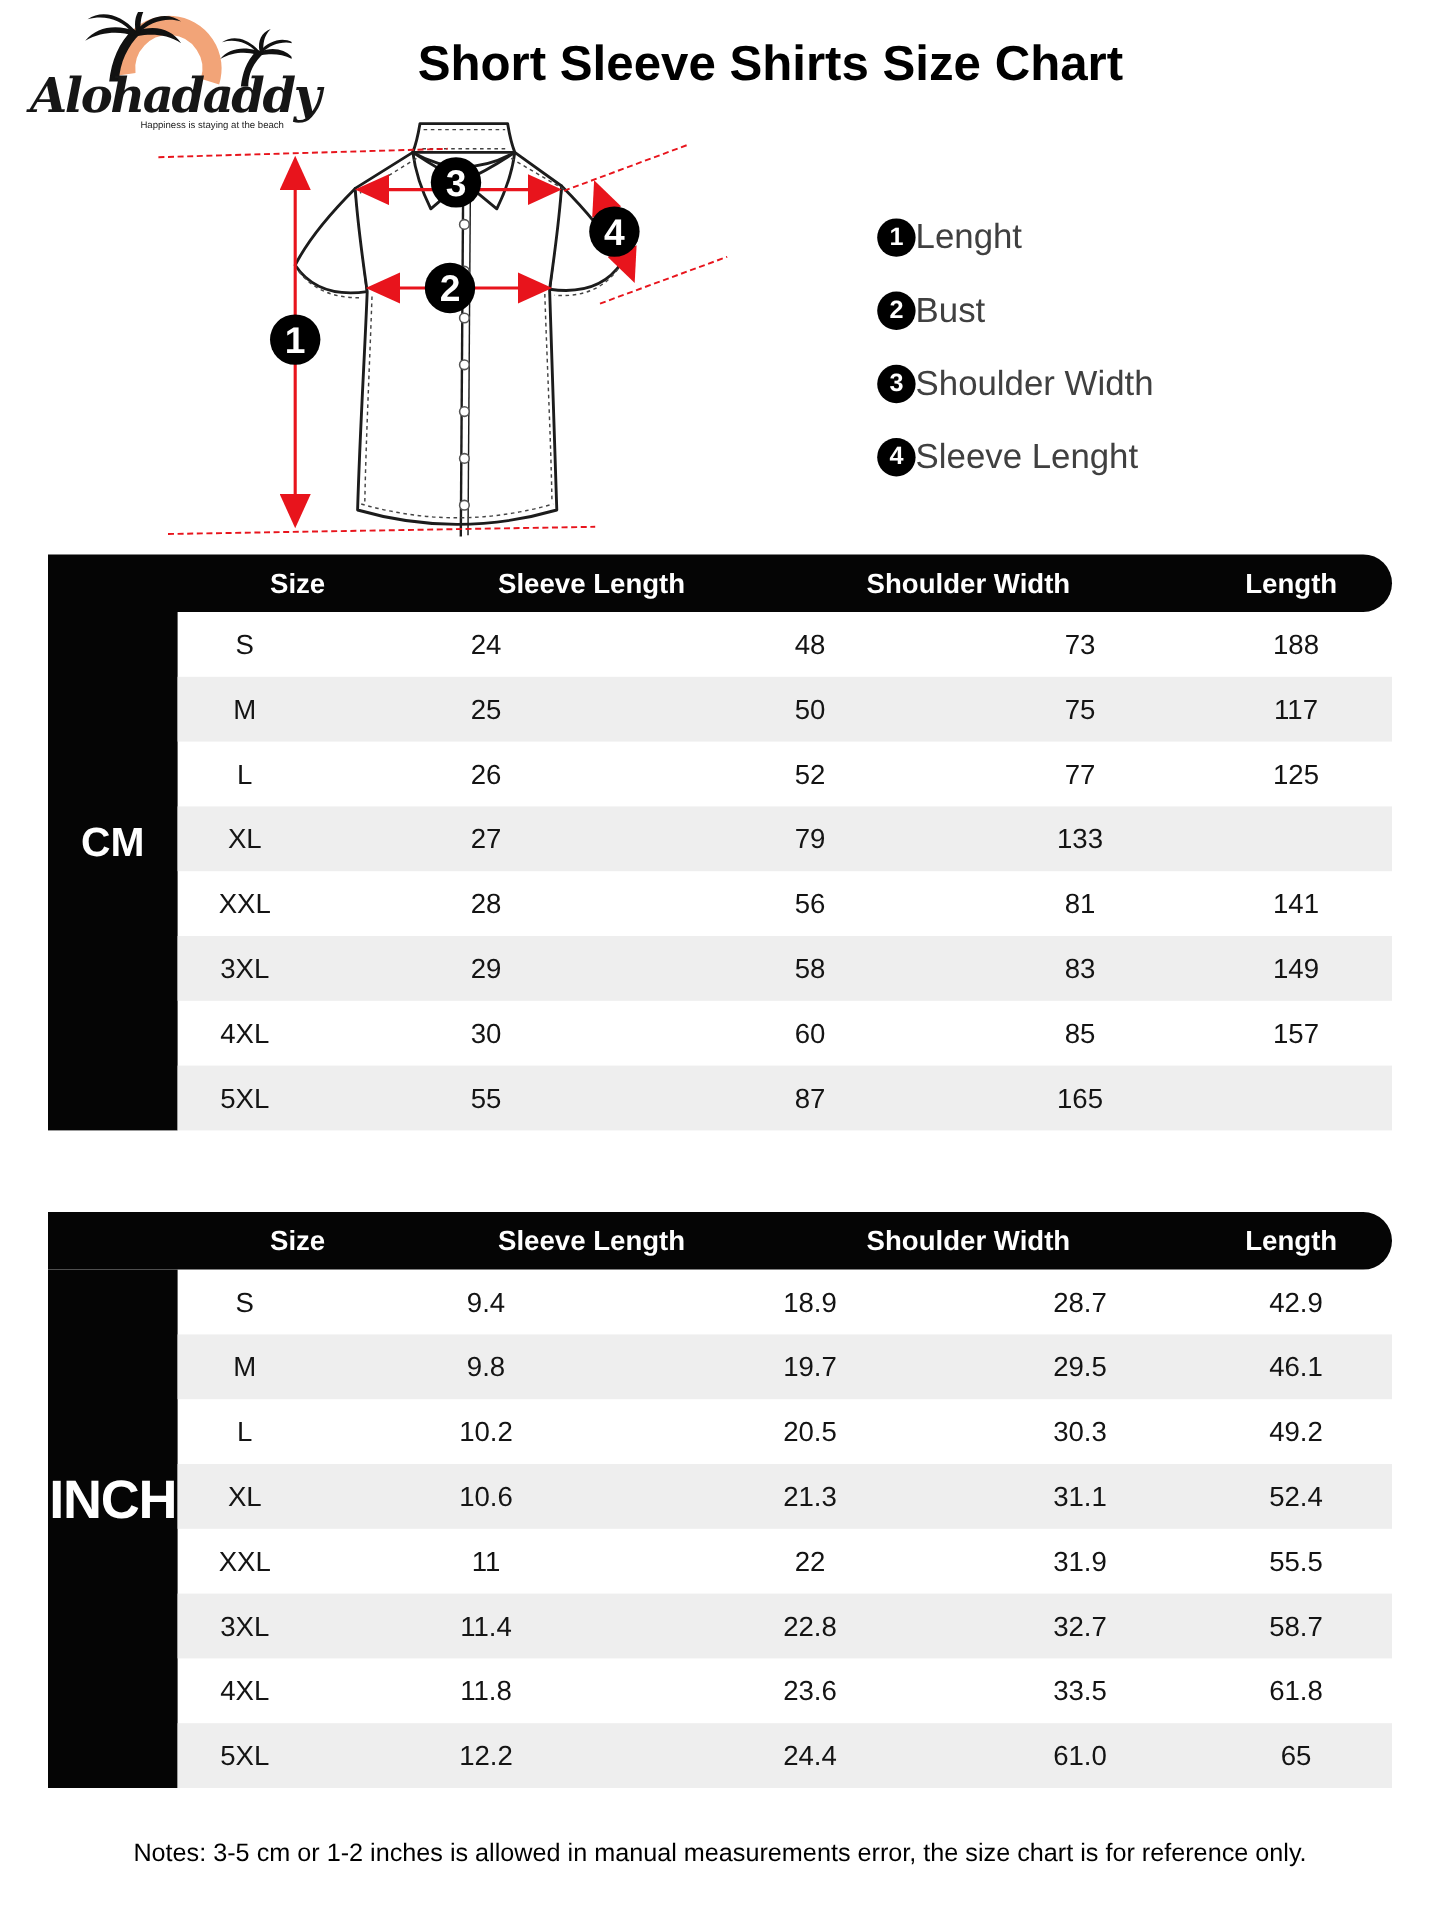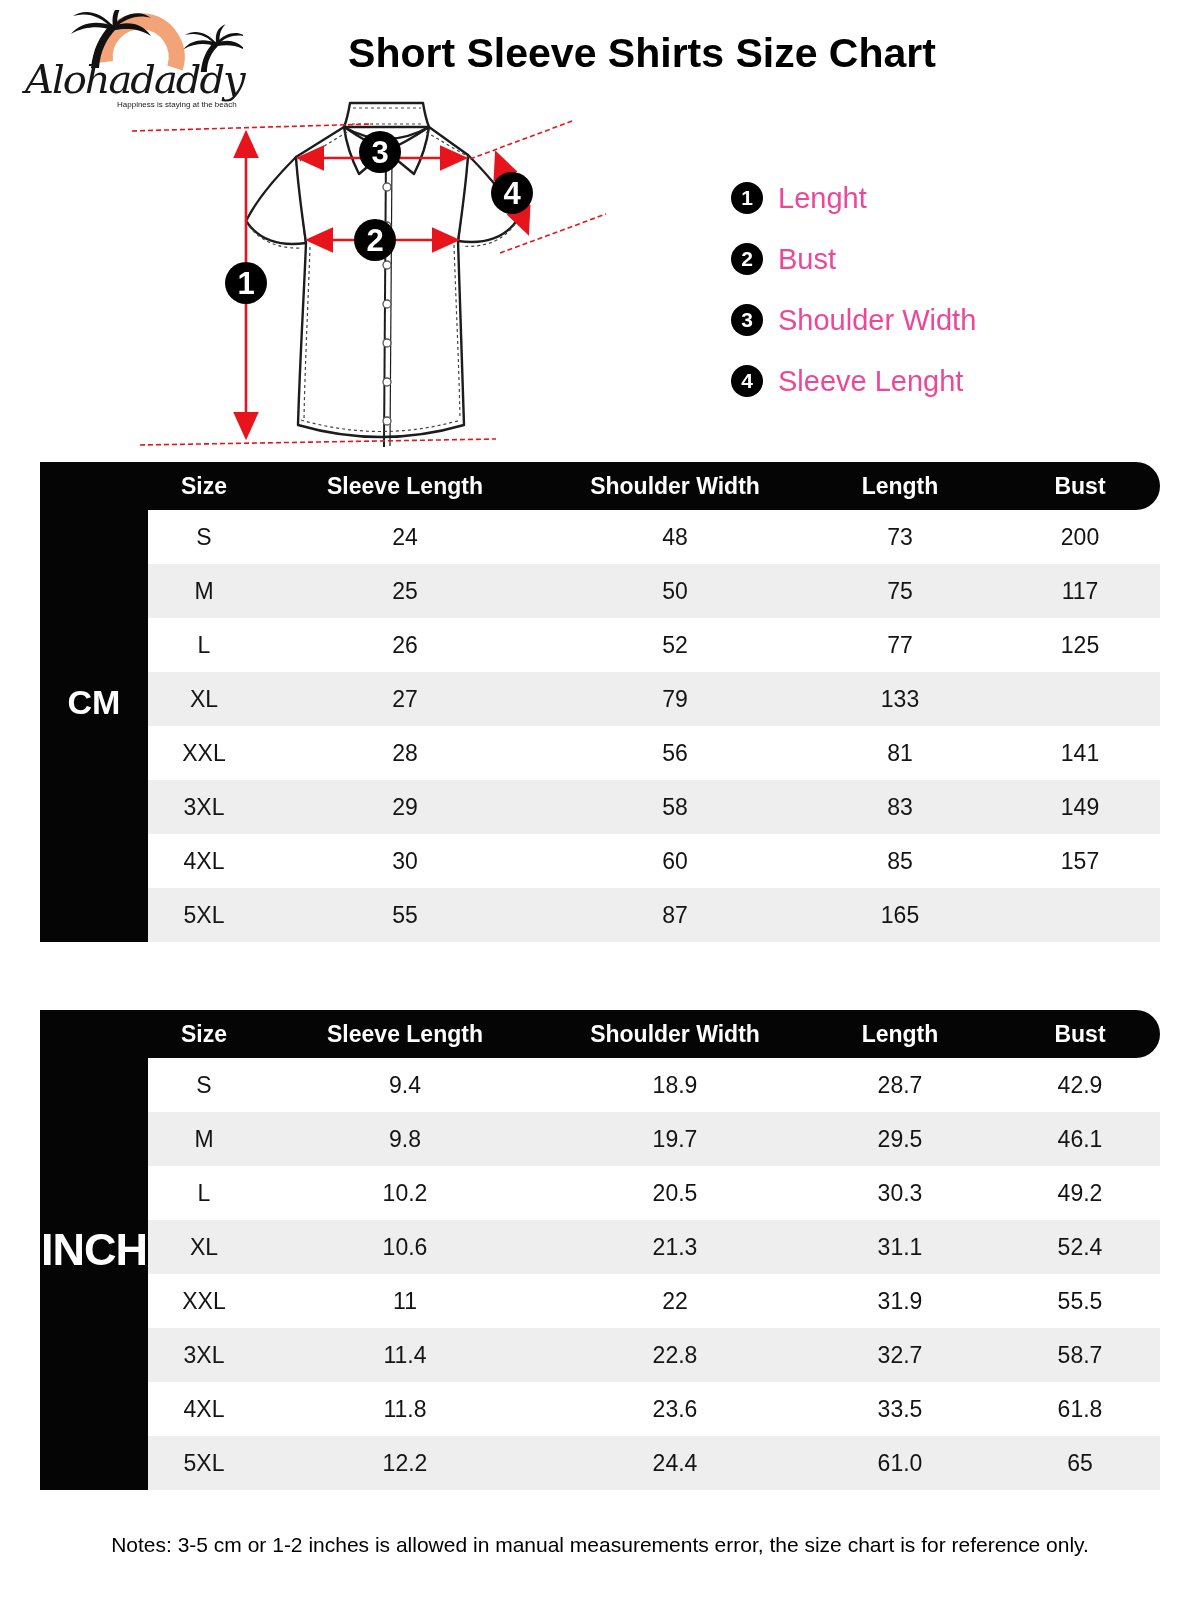--- a/index.html
+++ b/index.html
@@ -3,43 +3,43 @@
 <meta charset="utf-8">
 <style>
   html,body{margin:0;padding:0;background:#fff;}
   .page{position:relative;width:1200px;height:1600px;background:#ffffff;
         font-family:"Liberation Sans", sans-serif;overflow:hidden;color:#111;}
 
   
   .logo{position:absolute;left:25px;top:8px;width:250px;height:100px;}
   .logo svg{position:absolute;left:28px;top:2px;}
   .brand{position:absolute;left:0px;top:48px;width:250px;
-         font-family:"DejaVu Serif", serif;font-style:italic;font-weight:normal;
+         font-family:"DejaVu Serif", serif;font-style:italic;font-weight:bold;
          font-size:40px;letter-spacing:-2px;color:#161616;white-space:nowrap;}
   .tagline{position:absolute;left:92px;top:92px;font-size:8px;color:#222;white-space:nowrap;}
 
   
   .title{position:absolute;left:642px;top:30px;transform:translateX(-50%);
          font-size:41px;font-weight:bold;white-space:nowrap;color:#000;}
 
   
   .shirt{position:absolute;left:128px;top:95px;}
 
   
   .legend{position:absolute;left:731px;top:181px;}
   .legend-item{display:flex;align-items:center;margin-bottom:27px;height:34px;}
   .num-circle{width:32px;height:32px;border-radius:50%;background:#000;color:#fff;
               display:flex;align-items:center;justify-content:center;
               font-size:21px;font-weight:bold;flex:0 0 32px;}
-  .legend-label{margin-left:15px;font-size:29px;color:#ec4899;}
+  .legend-label{font-size:29px;color:#404040;}
 
   
   .size-table{position:absolute;left:40px;width:1120px;}
   .t-header{display:grid;grid-template-columns:108px 112px 290px 250px 200px 160px;
-            height:48px;background:#050505;border-radius:0 26px 26px 0;}
+            height:48px;background:#050505;border-radius:0 26px 26px 0;gap:44px;}
   .t-header .hc{display:flex;align-items:center;justify-content:center;
                 color:#fff;font-weight:bold;font-size:23px;}
   .t-body{display:flex;}
   .band{width:108px;background:#050505;}
   .rows{flex:1;}
   .row{display:grid;grid-template-columns:112px 290px 250px 200px 160px;height:54px;}
   .row:nth-child(even){background:#eeeeee;}
   .row div{display:flex;align-items:center;justify-content:center;font-size:23px;color:#141414;}
   .unit-label{position:absolute;left:0;top:0;width:108px;height:100%;
               display:flex;align-items:center;justify-content:center;
@@ -187,21 +187,21 @@
       <div class="hc">Bust</div>
     </div>
     <div class="t-body">
       <div class="band"></div>
       <div class="rows">
           <div class="row">
             <div>S</div>
             <div>24</div>
             <div>48</div>
             <div>73</div>
-            <div>200</div>
+            <div>188</div>
           </div>
           <div class="row">
             <div>M</div>
             <div>25</div>
             <div>50</div>
             <div>75</div>
             <div>117</div>
           </div>
           <div class="row">
             <div>L</div>

